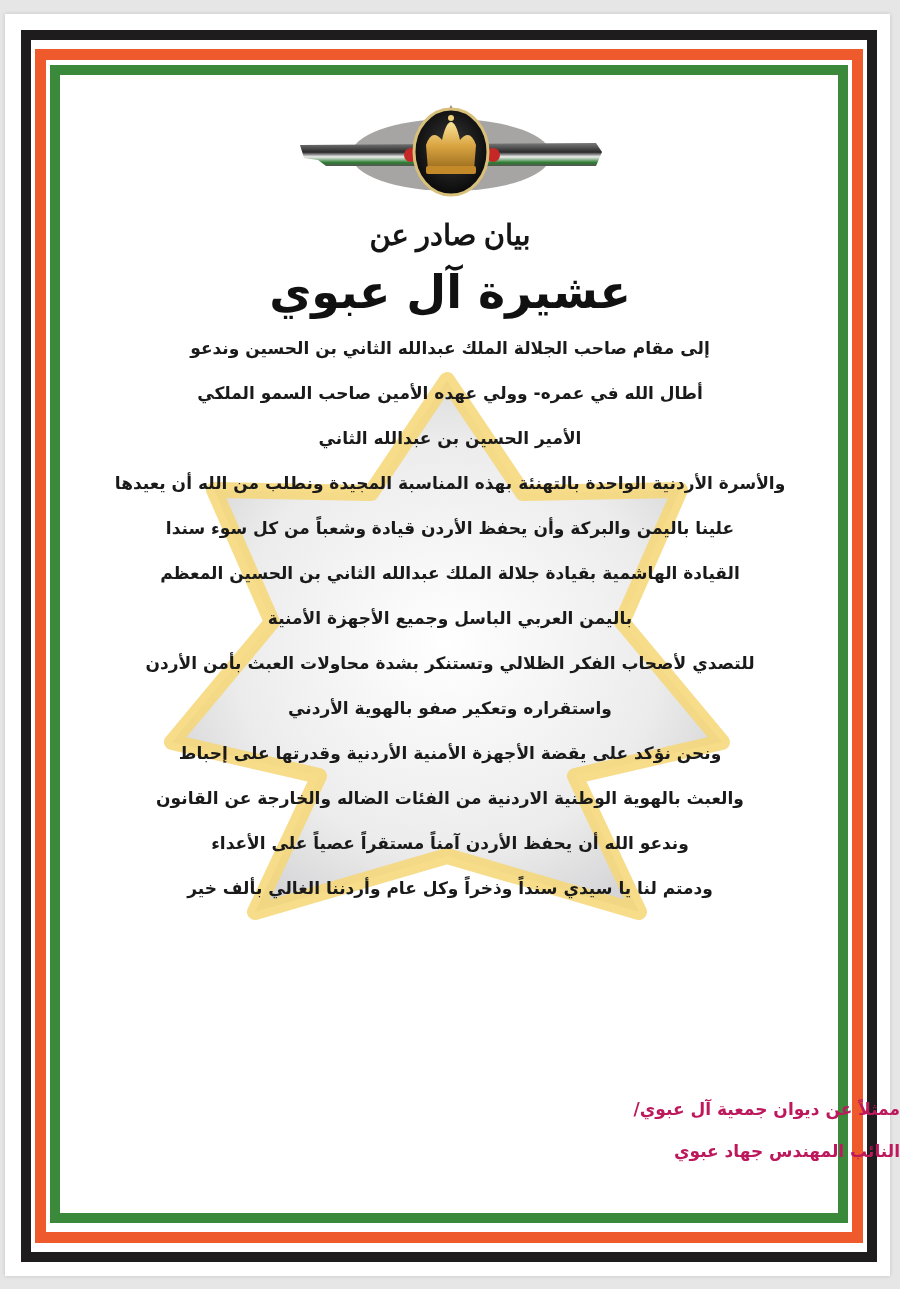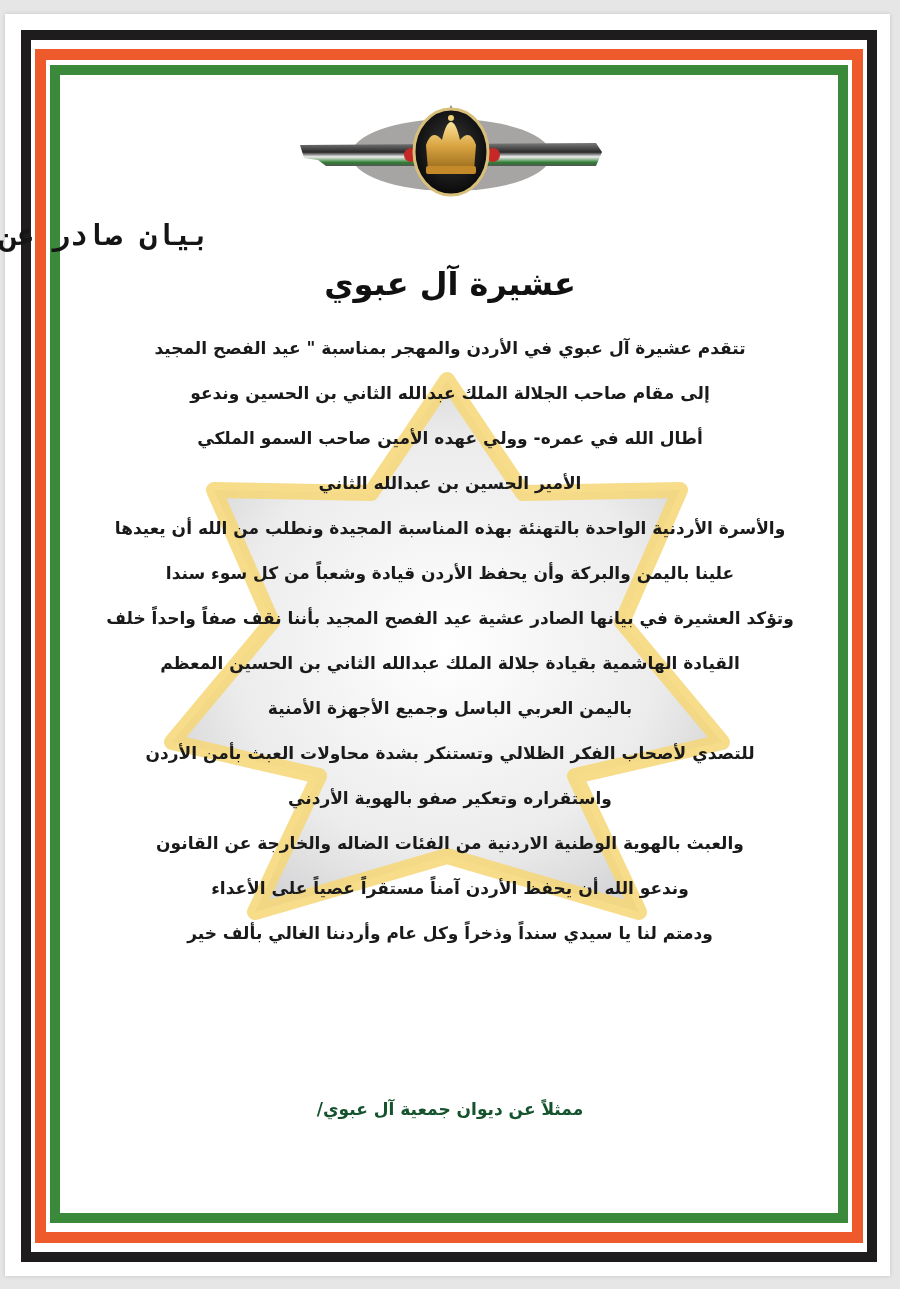--- a/index.html
+++ b/index.html
@@ -19,40 +19,40 @@
     .frame-green  { left: 45px; top: 51px; width: 798px; height: 1158px; border: 10px solid #3b8a3c; }
 
     .star {
       position: absolute; left: 0; top: 0; width: 900px; height: 1289px;
       pointer-events: none;
     }
 
     .emblem { position: absolute; left: 296px; top: 100px; width: 310px; height: 100px; }
 
     .heading-sub {
-      position: absolute; left: 0; width: 900px; top: 218px; text-align: left;
+      position: absolute; left: 0; width: 900px; top: 218px; text-align: center;
       font-size: 29px; font-weight: bold; color: #151515; direction: rtl;
-      font-family: Liberation Mono, monospace;
+      font-family: Liberation Serif, serif;
     }
     .heading-main {
       position: absolute; left: 0; width: 900px; top: 265px; text-align: center;
-      font-size: 32px; font-weight: bold; color: #111111; direction: rtl;
+      font-size: 46px; font-weight: bold; color: #111111; direction: rtl;
       font-family: "DejaVu Sans", sans-serif;
     }
     .body-lines {
       position: absolute; left: 70px; width: 760px; top: 333px;
       direction: rtl; text-align: center; color: #1a1a1a;
     }
     .body-line {
       height: 45px; line-height: 30px;
       font-size: 17px; font-weight: bold; white-space: nowrap;
     }
     .signature {
       position: absolute; left: 0; width: 900px; top: 1094px;
-      direction: rtl; text-align: center; color: #14532d;
+      direction: rtl; color: #be185d;
     }
     .sig-line {
       height: 42px; line-height: 30px; font-size: 17px; font-weight: bold;
       white-space: nowrap;
     }
   </style>
 </head>
 <body>
 
 <div class="page">
@@ -99,31 +99,31 @@
   <ellipse cx="155" cy="52" rx="37" ry="43" fill="url(#ovalGrad)" stroke="#d8c07a" stroke-width="3"></ellipse>
   <path d="M132,70 L130,45 Q136,28 146,40 Q150,22 155,22 Q160,22 164,40 Q174,28 180,45 L178,70 Z" fill="url(#goldGrad)"></path>
   <rect x="130" y="66" width="50" height="8" rx="2" fill="#c48a2a"></rect>
   <circle cx="155" cy="18" r="3" fill="#f2d27a"></circle>
 </svg>
 
 <div class="heading-sub">بيان صادر عن</div>
 <div class="heading-main">عشيرة آل عبوي</div>
 
 <div class="body-lines">
-  <div class="body-line">تتقدم عشيرة آل عبوي في الأردن والمهجر بمناسبة " عيد الفصح المجيد</div>
   <div class="body-line">إلى مقام صاحب الجلالة الملك عبدالله الثاني بن الحسين وندعو</div>
   <div class="body-line">أطال الله في عمره- وولي عهده الأمين صاحب السمو الملكي</div>
   <div class="body-line">الأمير الحسين بن عبدالله الثاني</div>
   <div class="body-line">والأسرة الأردنية الواحدة بالتهنئة بهذه المناسبة المجيدة ونطلب من الله أن يعيدها</div>
   <div class="body-line">علينا باليمن والبركة وأن يحفظ الأردن قيادة وشعباً من كل سوء سندا</div>
-  <div class="body-line">وتؤكد العشيرة في بيانها الصادر عشية عيد الفصح المجيد بأننا نقف صفاً واحداً خلف</div>
   <div class="body-line">القيادة الهاشمية بقيادة جلالة الملك عبدالله الثاني بن الحسين المعظم</div>
   <div class="body-line">باليمن العربي الباسل وجميع الأجهزة الأمنية</div>
   <div class="body-line">للتصدي لأصحاب الفكر الظلالي وتستنكر بشدة محاولات العبث بأمن الأردن</div>
   <div class="body-line">واستقراره وتعكير صفو بالهوية الأردني</div>
+  <div class="body-line">ونحن نؤكد على يقضة الأجهزة الأمنية الأردنية وقدرتها على إحباط</div>
   <div class="body-line">والعبث بالهوية الوطنية الاردنية من الفئات الضاله والخارجة عن القانون</div>
   <div class="body-line">وندعو الله أن يحفظ الأردن آمناً مستقراً عصياً على الأعداء</div>
   <div class="body-line">ودمتم لنا يا سيدي سنداً وذخراً وكل عام وأردننا الغالي بألف خير</div>
 </div>
 
 <div class="signature">
   <div class="sig-line">ممثلاً عن ديوان جمعية آل عبوي/</div>
+  <div class="sig-line">النائب المهندس جهاد عبوي</div>
 </div>
 
 </body></html>

